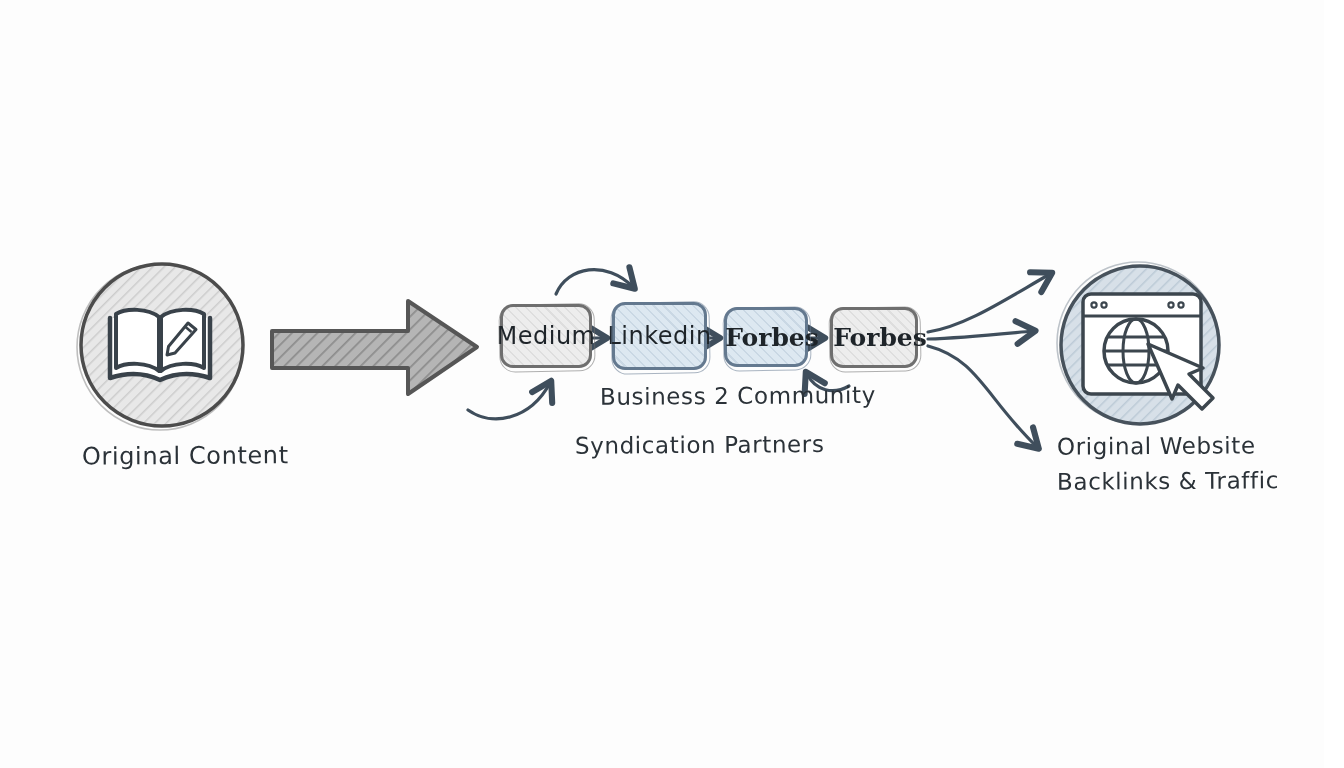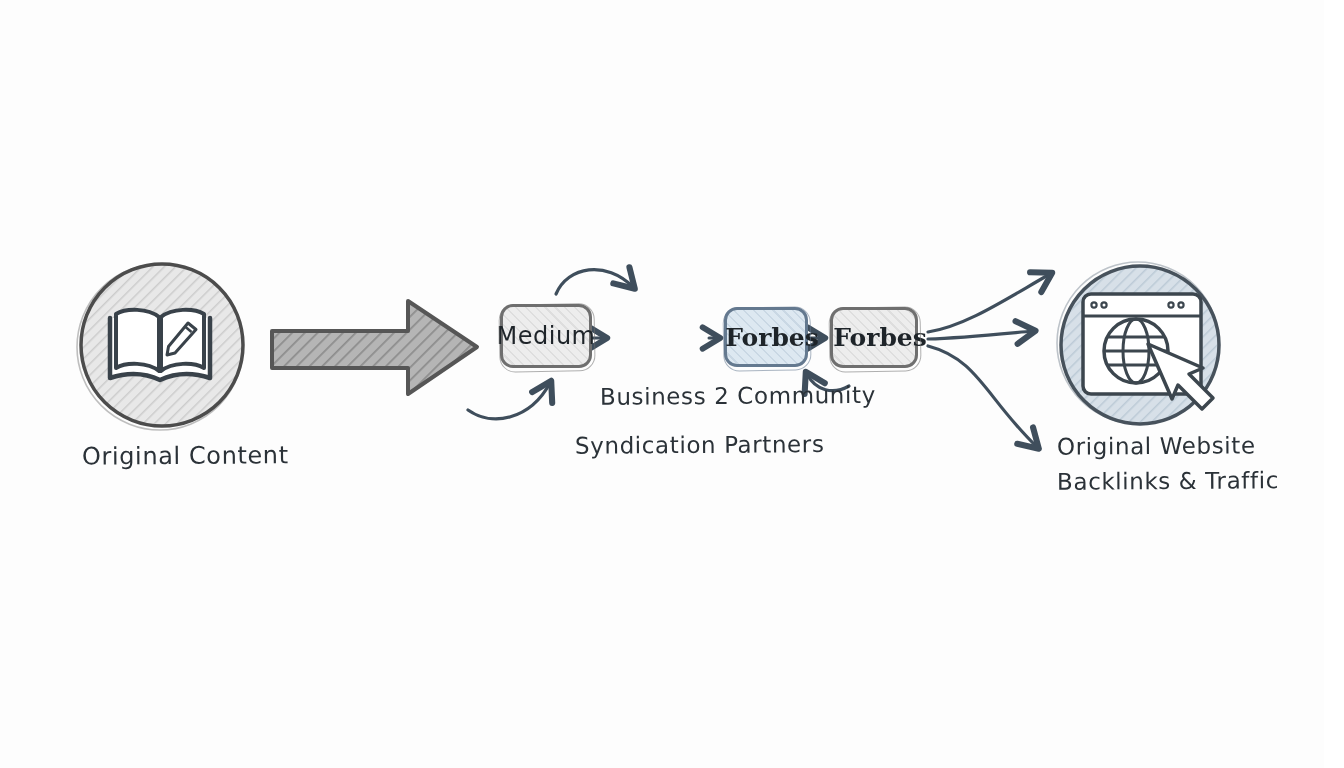--- a/index.html
+++ b/index.html
@@ -132,20 +132,23 @@
         <line x1="1108" y1="365" x2="1164" y2="365" stroke-width="3"></line>
       </g>
 
       <polygon points="1148,344 1172,399 1178,385 1202,409 1213,398 1189,374 1203,368" fill="#ffffff" stroke="#3c464e" stroke-width="3.5" stroke-linejoin="round"></polygon>
     </g>
   </svg>
 
   <div class="pbox gray" style="left:500px;top:304px;width:92px;height:64px;">
     <span class="lbl">Medium</span>
   </div>
+  <div class="pbox blue" style="left:612px;top:302px;width:95px;height:68px;">
+    <span class="lbl">Linkedin</span>
+  </div>
   <div class="pbox blue" style="left:724px;top:307px;width:84px;height:60px;">
     <span class="lbl serif">Forbes</span>
   </div>
   <div class="pbox gray" style="left:830px;top:307px;width:88px;height:61px;">
     <span class="lbl serif">Forbes</span>
   </div>
 
   <div class="hand center" style="left:82px;top:442px;width:176px;font-size:24px;">Original Content</div>
 
   <div class="hand center" style="left:600px;top:383px;width:232px;">Business 2 Community</div>

